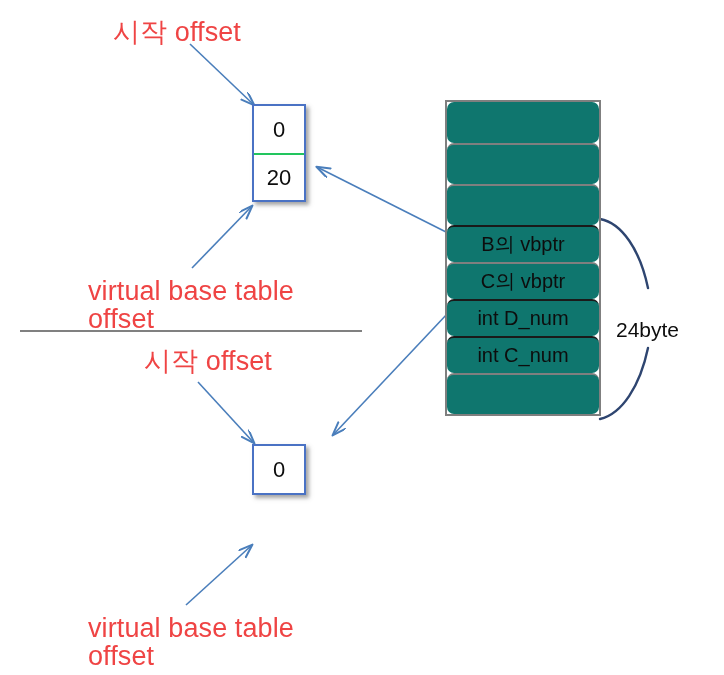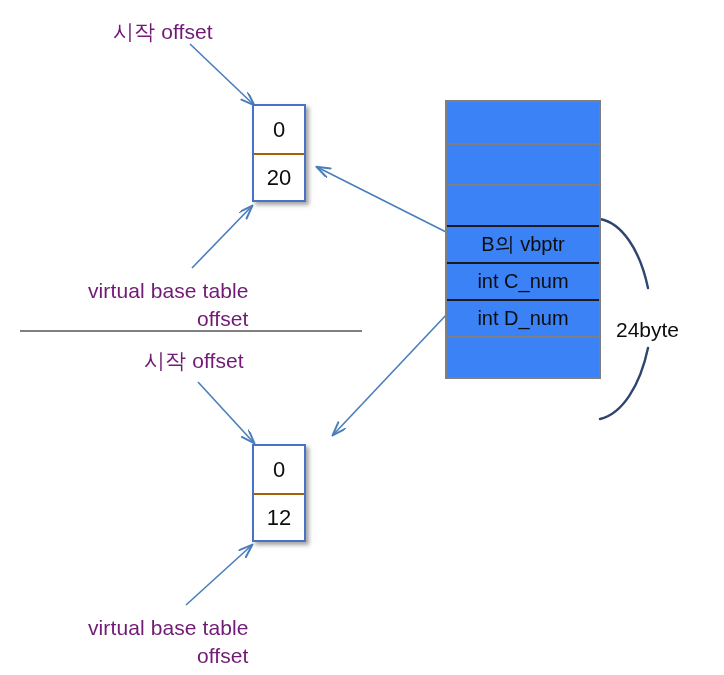--- a/index.html
+++ b/index.html
@@ -23,27 +23,27 @@
     left: 0;
     top: 0;
     width: 724px;
     height: 675px;
     pointer-events: none;
   }
 
   
   .label {
     position: absolute;
-    font-size: 21px;
+    font-size: 27px;
     line-height: 28px;
-    color: #701a75;
+    color: #ef4444;
     white-space: pre;
     letter-spacing: 0.1px;
   }
-  .label.two-line { white-space: pre-line; text-align: right; }
+  .label.two-line { white-space: pre-line; }
 
   
   .vbtable {
     position: absolute;
     width: 54px;
     border: 2px solid #4a72c4;
     background: #ffffff;
     box-shadow: 3px 3px 4px rgba(90,90,90,0.55);
     box-sizing: border-box;
   }
@@ -51,21 +51,21 @@
     height: 47px;
     display: flex;
     align-items: center;
     justify-content: center;
     font-size: 22px;
     color: #0d0d0d;
     background: #ffffff;
     box-sizing: border-box;
   }
   .vbtable .cell + .cell {
-    border-top: 2px solid #a16207;
+    border-top: 2px solid #22c55e;
   }
 
   
   .divider {
     position: absolute;
     height: 0;
     border-top: 2px solid #808080;
   }
 
   
@@ -79,21 +79,22 @@
     box-sizing: border-box;
   }
   #memory-table .mrow {
     height: 37px;
     display: flex;
     align-items: center;
     justify-content: center;
     font-size: 20px;
     color: #0d0d0d;
     box-sizing: border-box;
-    background: #3b82f6;
+    background: #0f766e;
+    border-radius: 7px;
   }
   #memory-table .mrow + .mrow {
     border-top: 2px solid #7f7f7f;
   }
   #memory-table .mrow.tall { height: 41px; }
   #memory-table .mrow.dark-top { border-top-color: #1a1a1a; }
 
   
   #brace-size-label {
     position: absolute;
@@ -146,28 +147,28 @@
   <div class="label two-line" style="left:88px; top:614px;">virtual base table
 offset</div>
 
   <div class="vbtable" style="left:252px; top:104px;">
     <div class="cell">0</div>
     <div class="cell">20</div>
   </div>
 
   <div class="vbtable" style="left:252px; top:444px;">
     <div class="cell">0</div>
-    <div class="cell">12</div>
   </div>
 
   <div id="memory-table">
     <div class="mrow tall"></div>
     <div class="mrow tall"></div>
     <div class="mrow tall"></div>
     <div class="mrow dark-top">B의  vbptr</div>
+    <div class="mrow">C의  vbptr</div>
+    <div class="mrow dark-top">int D_num</div>
     <div class="mrow dark-top">int C_num</div>
-    <div class="mrow dark-top">int D_num</div>
     <div class="mrow tall"></div>
   </div>
 
   <div id="brace-size-label">24byte</div>
 
 </div>
 
 </body></html>

